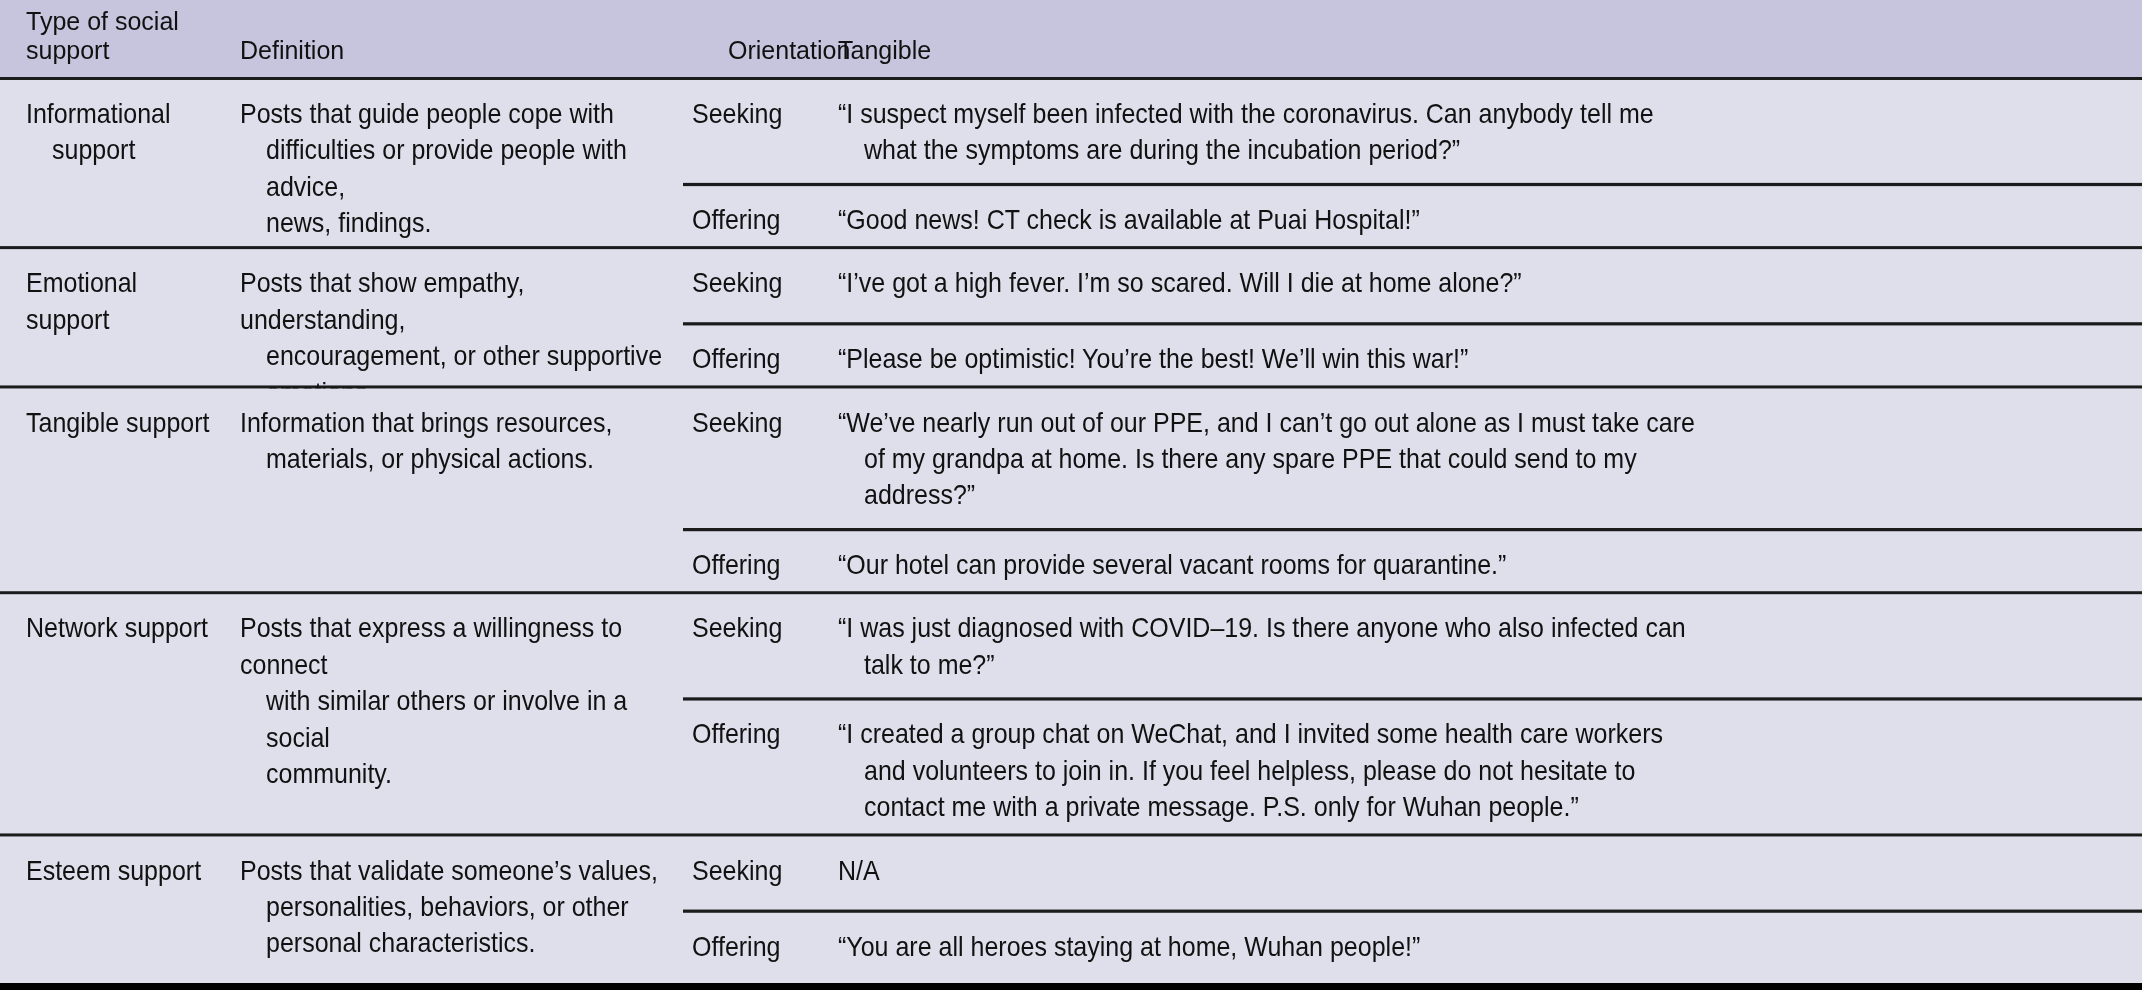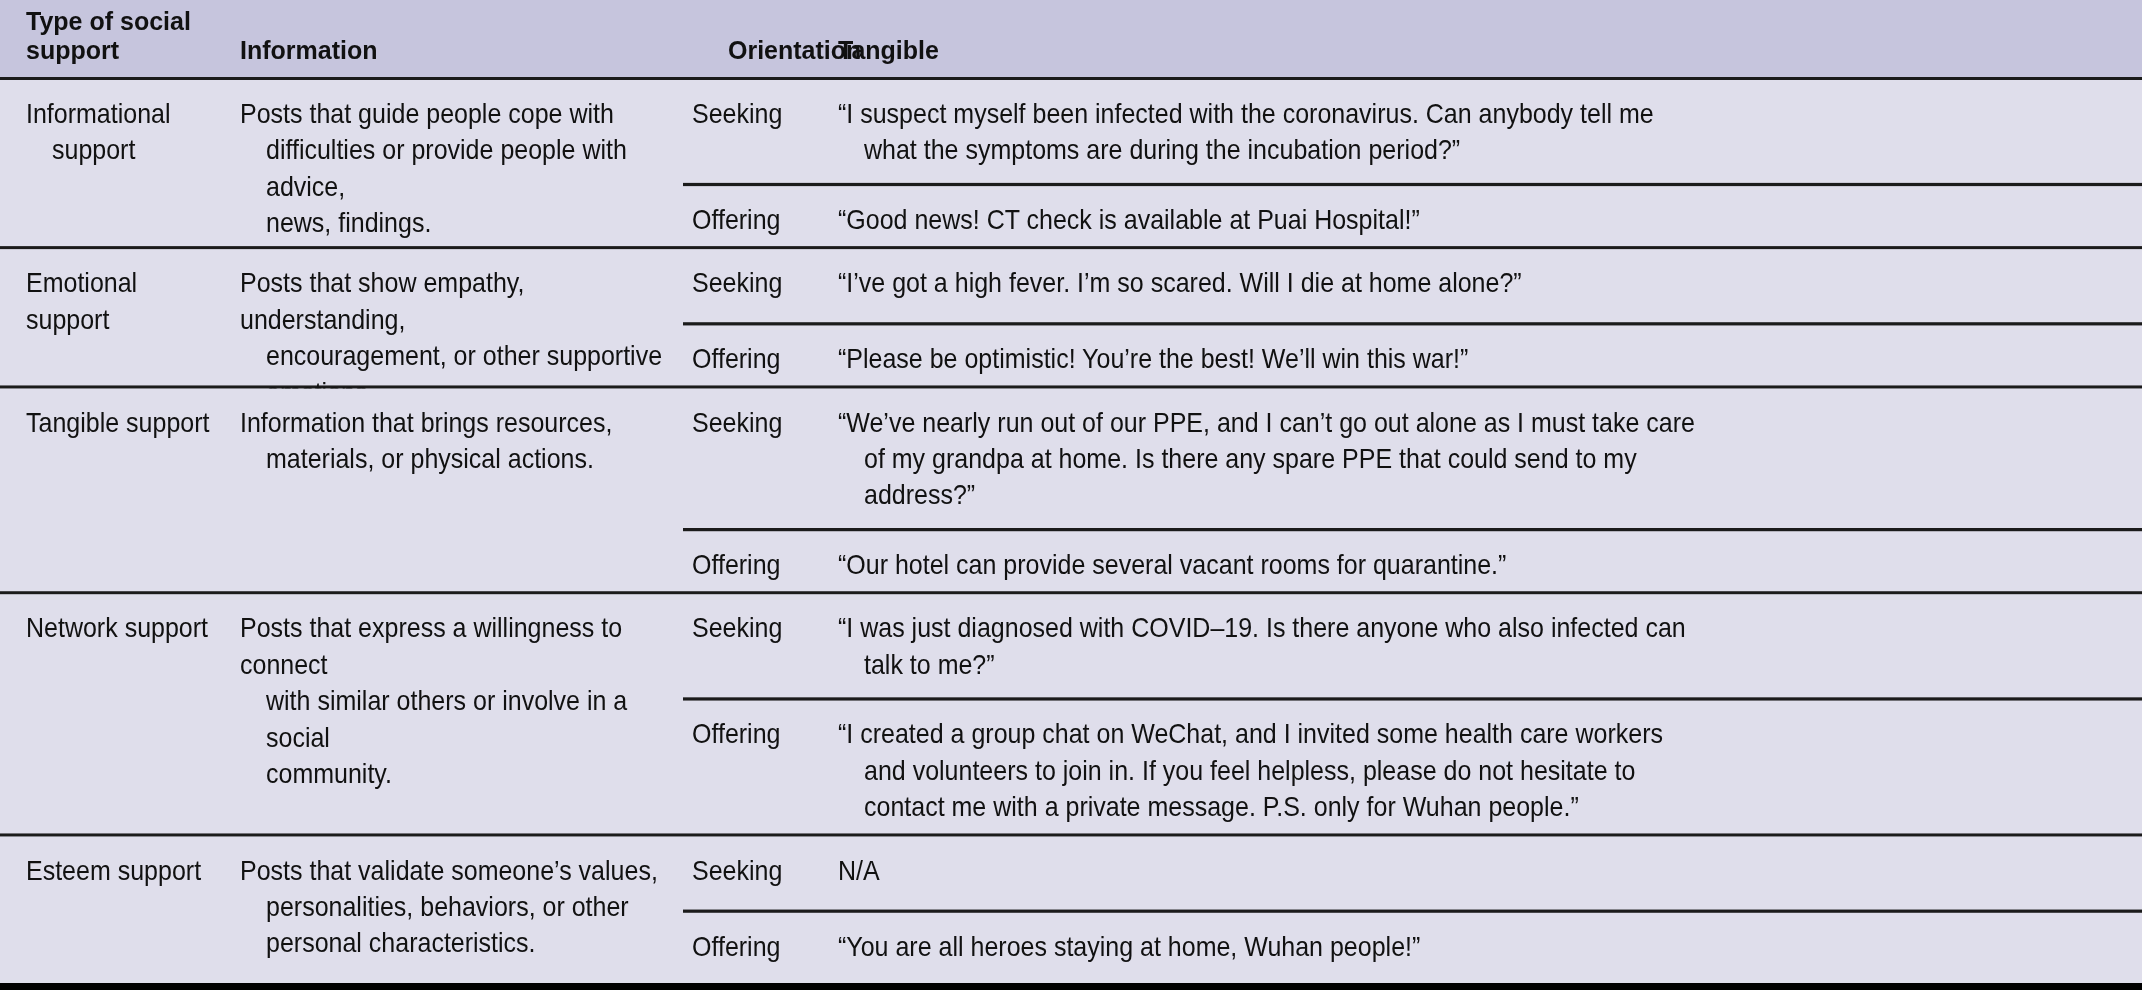--- a/index.html
+++ b/index.html
@@ -31,21 +31,20 @@
     height:80px;
     border-bottom:3px solid #1b1b1b;
     box-sizing:border-box;
   }
   .thead .cell{
     position:absolute;
     bottom:12px;
     font-size:25px;
     color:#111;
     line-height:29px;
-    font-weight:bold;
   }
   .th-type{left:26px;bottom:12px;width:200px;}
   .th-def{left:240px;}
   .th-orient{left:728px;}
   .th-example{left:838px;}
 
   
   .group{
     position:relative;
     background:#dfdeeb;
@@ -115,21 +114,21 @@
 
 <div id="table-root">
 
   <div class="rule-top"></div>
 
   <div class="thead">
     <div class="cell th-type">
       <span class="ln">Type of social</span><br>
       <span class="ln">support</span>
     </div>
-    <div class="cell th-def">Information</div>
+    <div class="cell th-def">Definition</div>
     <div class="cell th-orient">Orientation</div>
     <div class="cell th-example">Tangible</div>
   </div>
 
   <div id="tbody" style="transform-origin: left top; transform: scaleY(1.07177); width: 2142px;">
       <div class="group" style="height: 158px;">
         <div class="col-type">
           <span class="ln">Informational</span>
           <span class="ln ind">support</span>
         </div>

